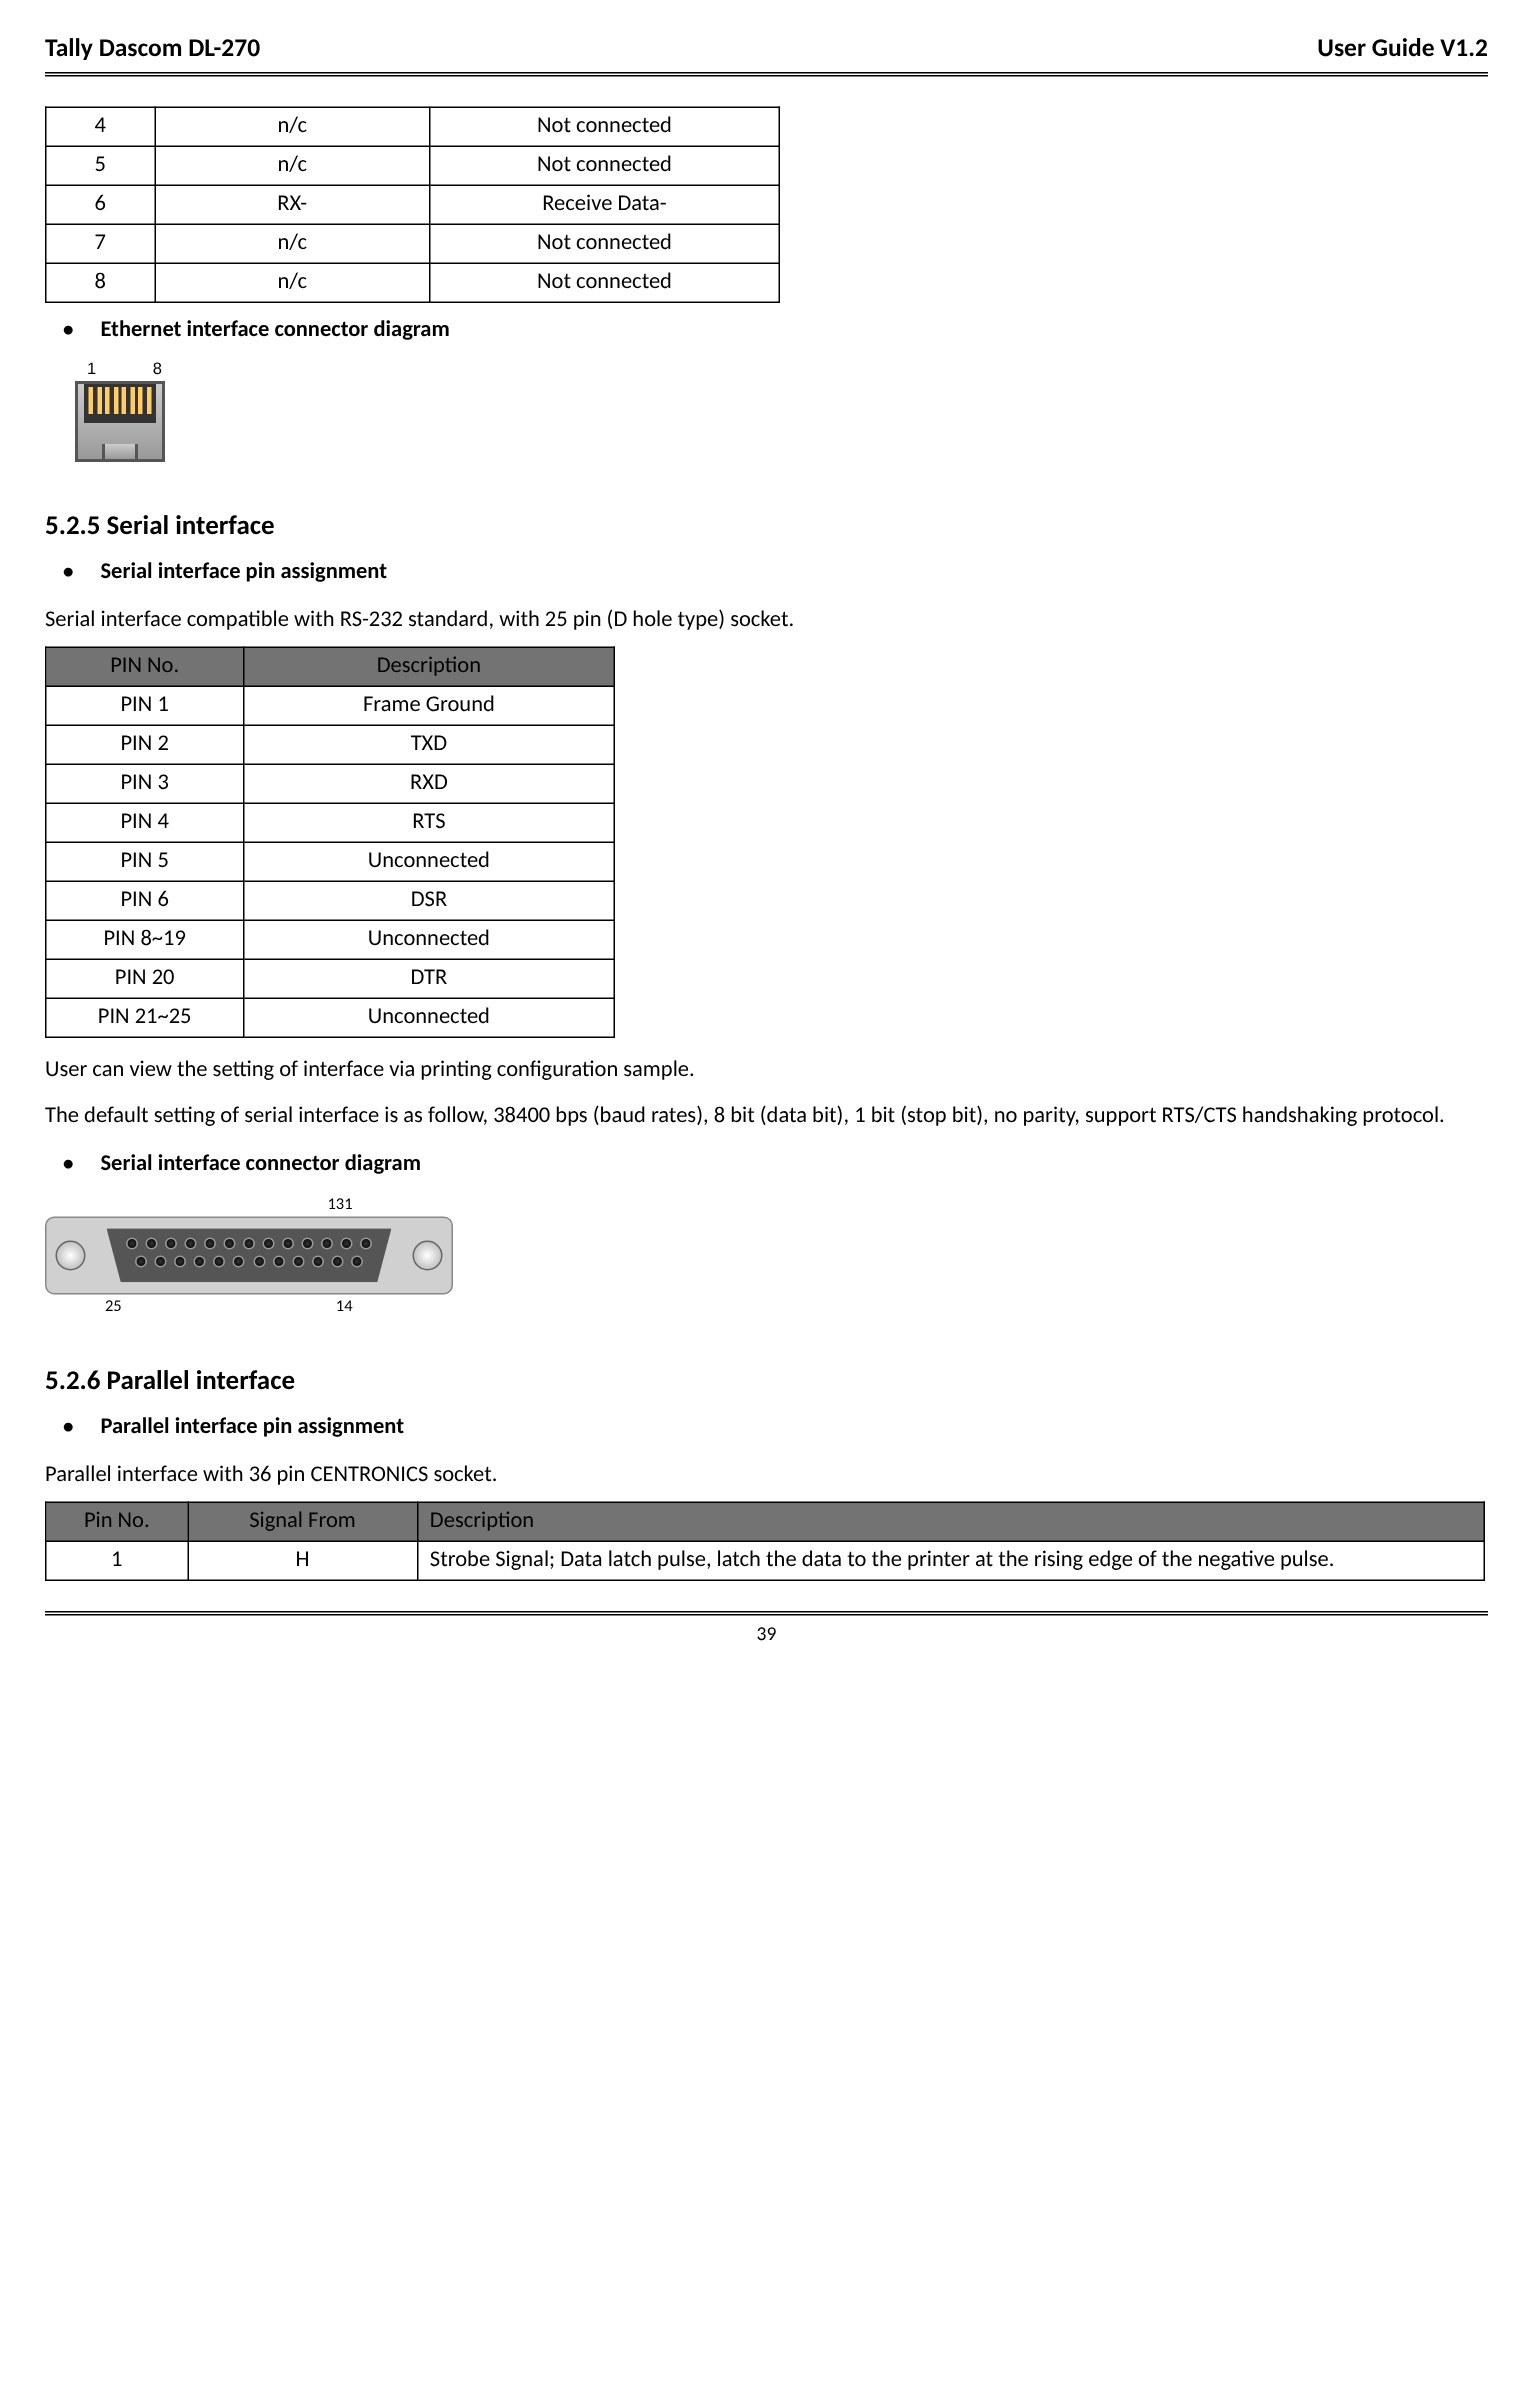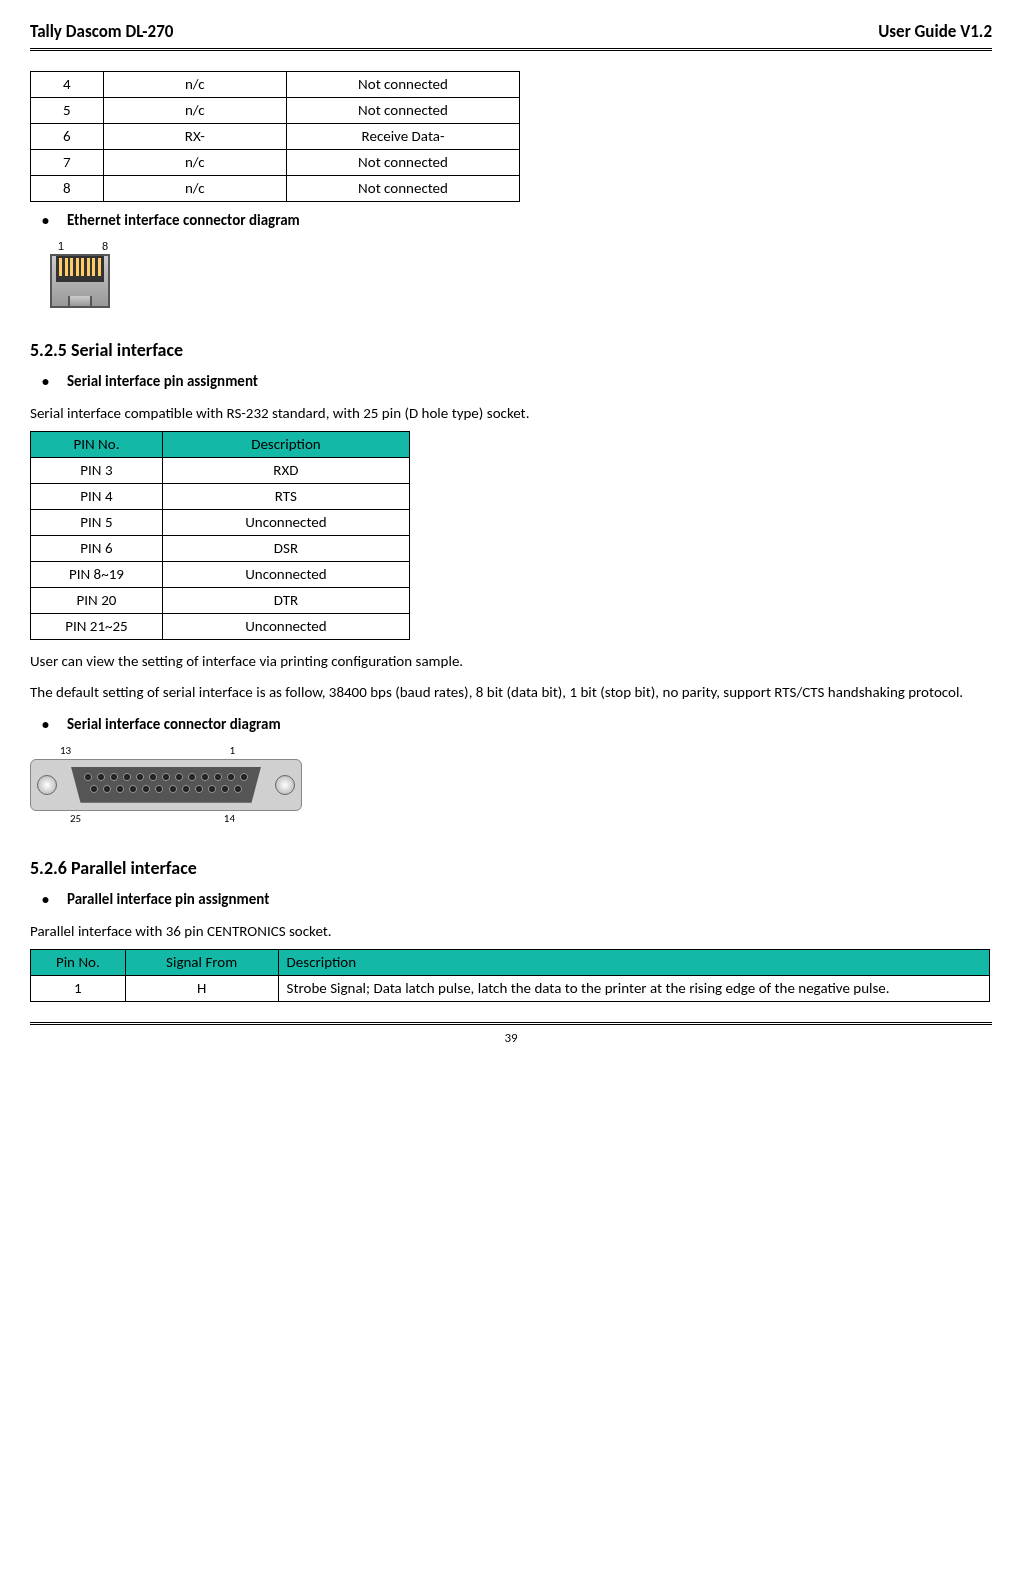--- a/index.html
+++ b/index.html
@@ -24,21 +24,21 @@
       border-collapse: collapse;
       margin-bottom: 8px;
     }
     td, th {
       border: 1px solid #000;
       padding: 2px 8px;
       text-align: center;
       font-size: 15px;
     }
     th {
-      background: #14b8a6;
+      background: #737373;
       font-weight: normal;
     }
     .table1 {
       width: 490px;
       margin-left: 0;
     }
     .table1 td:nth-child(1) { width: 60px; }
     .table1 td:nth-child(2) { width: 180px; }
     .table1 td:nth-child(3) { width: 230px; }
     .table2 {
@@ -118,21 +118,21 @@
       border-top: none;
       background: linear-gradient(#ccc, #999);
     }
     .db25 {
       margin: 8px 0 30px 0;
       position: relative;
       width: 280px;
     }
     .db25-labels-top {
       display: flex;
-      justify-content: space-between;
+      justify-content: flex-end;
       padding: 0 75px 0 30px;
       font-size: 11px;
     }
     .db25-labels-bottom {
       display: flex;
       justify-content: space-between;
       padding: 0 75px 0 40px;
       font-size: 11px;
     }
     .db25-outer {
@@ -251,20 +251,28 @@
 
 <table class="table2">
   <thead>
     <tr>
       <th>PIN No.</th>
       <th>Description</th>
     </tr>
   </thead>
   <tbody id="table2-body">
       <tr>
+        <td>PIN 1</td>
+        <td>Frame Ground</td>
+      </tr>
+      <tr>
+        <td>PIN 2</td>
+        <td>TXD</td>
+      </tr>
+      <tr>
         <td>PIN 3</td>
         <td>RXD</td>
       </tr>
       <tr>
         <td>PIN 4</td>
         <td>RTS</td>
       </tr>
       <tr>
         <td>PIN 5</td>
         <td>Unconnected</td>

